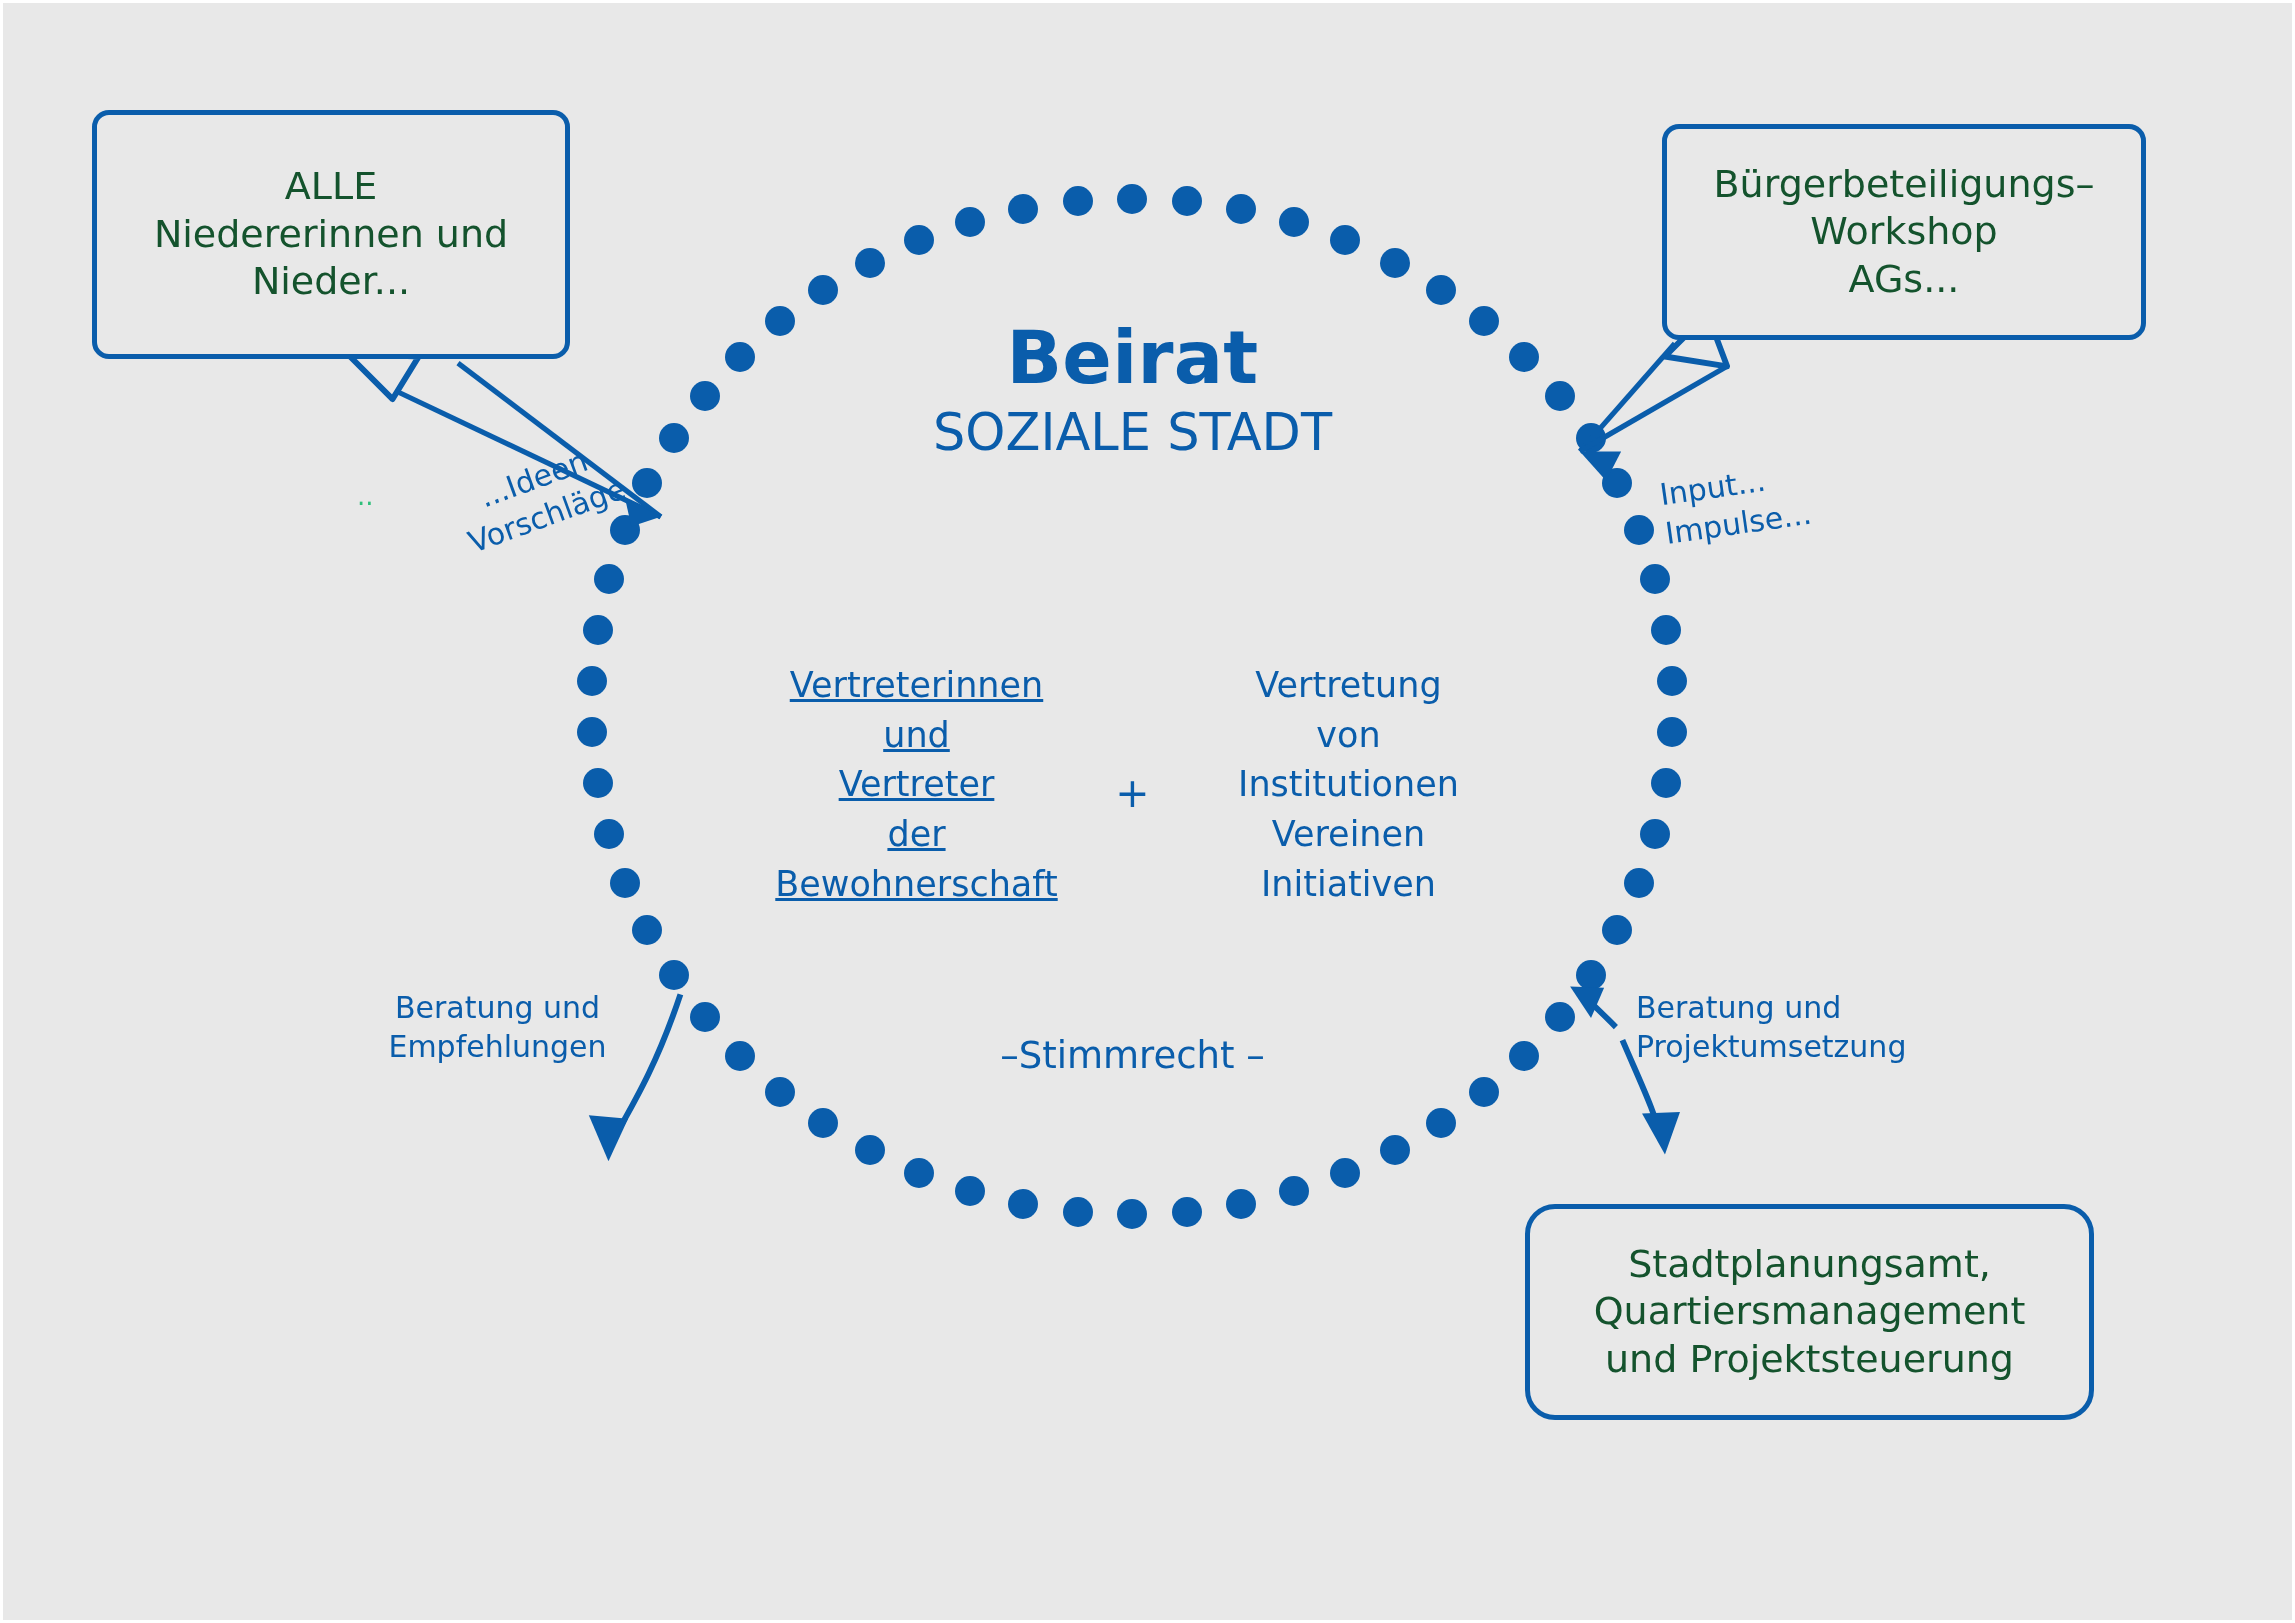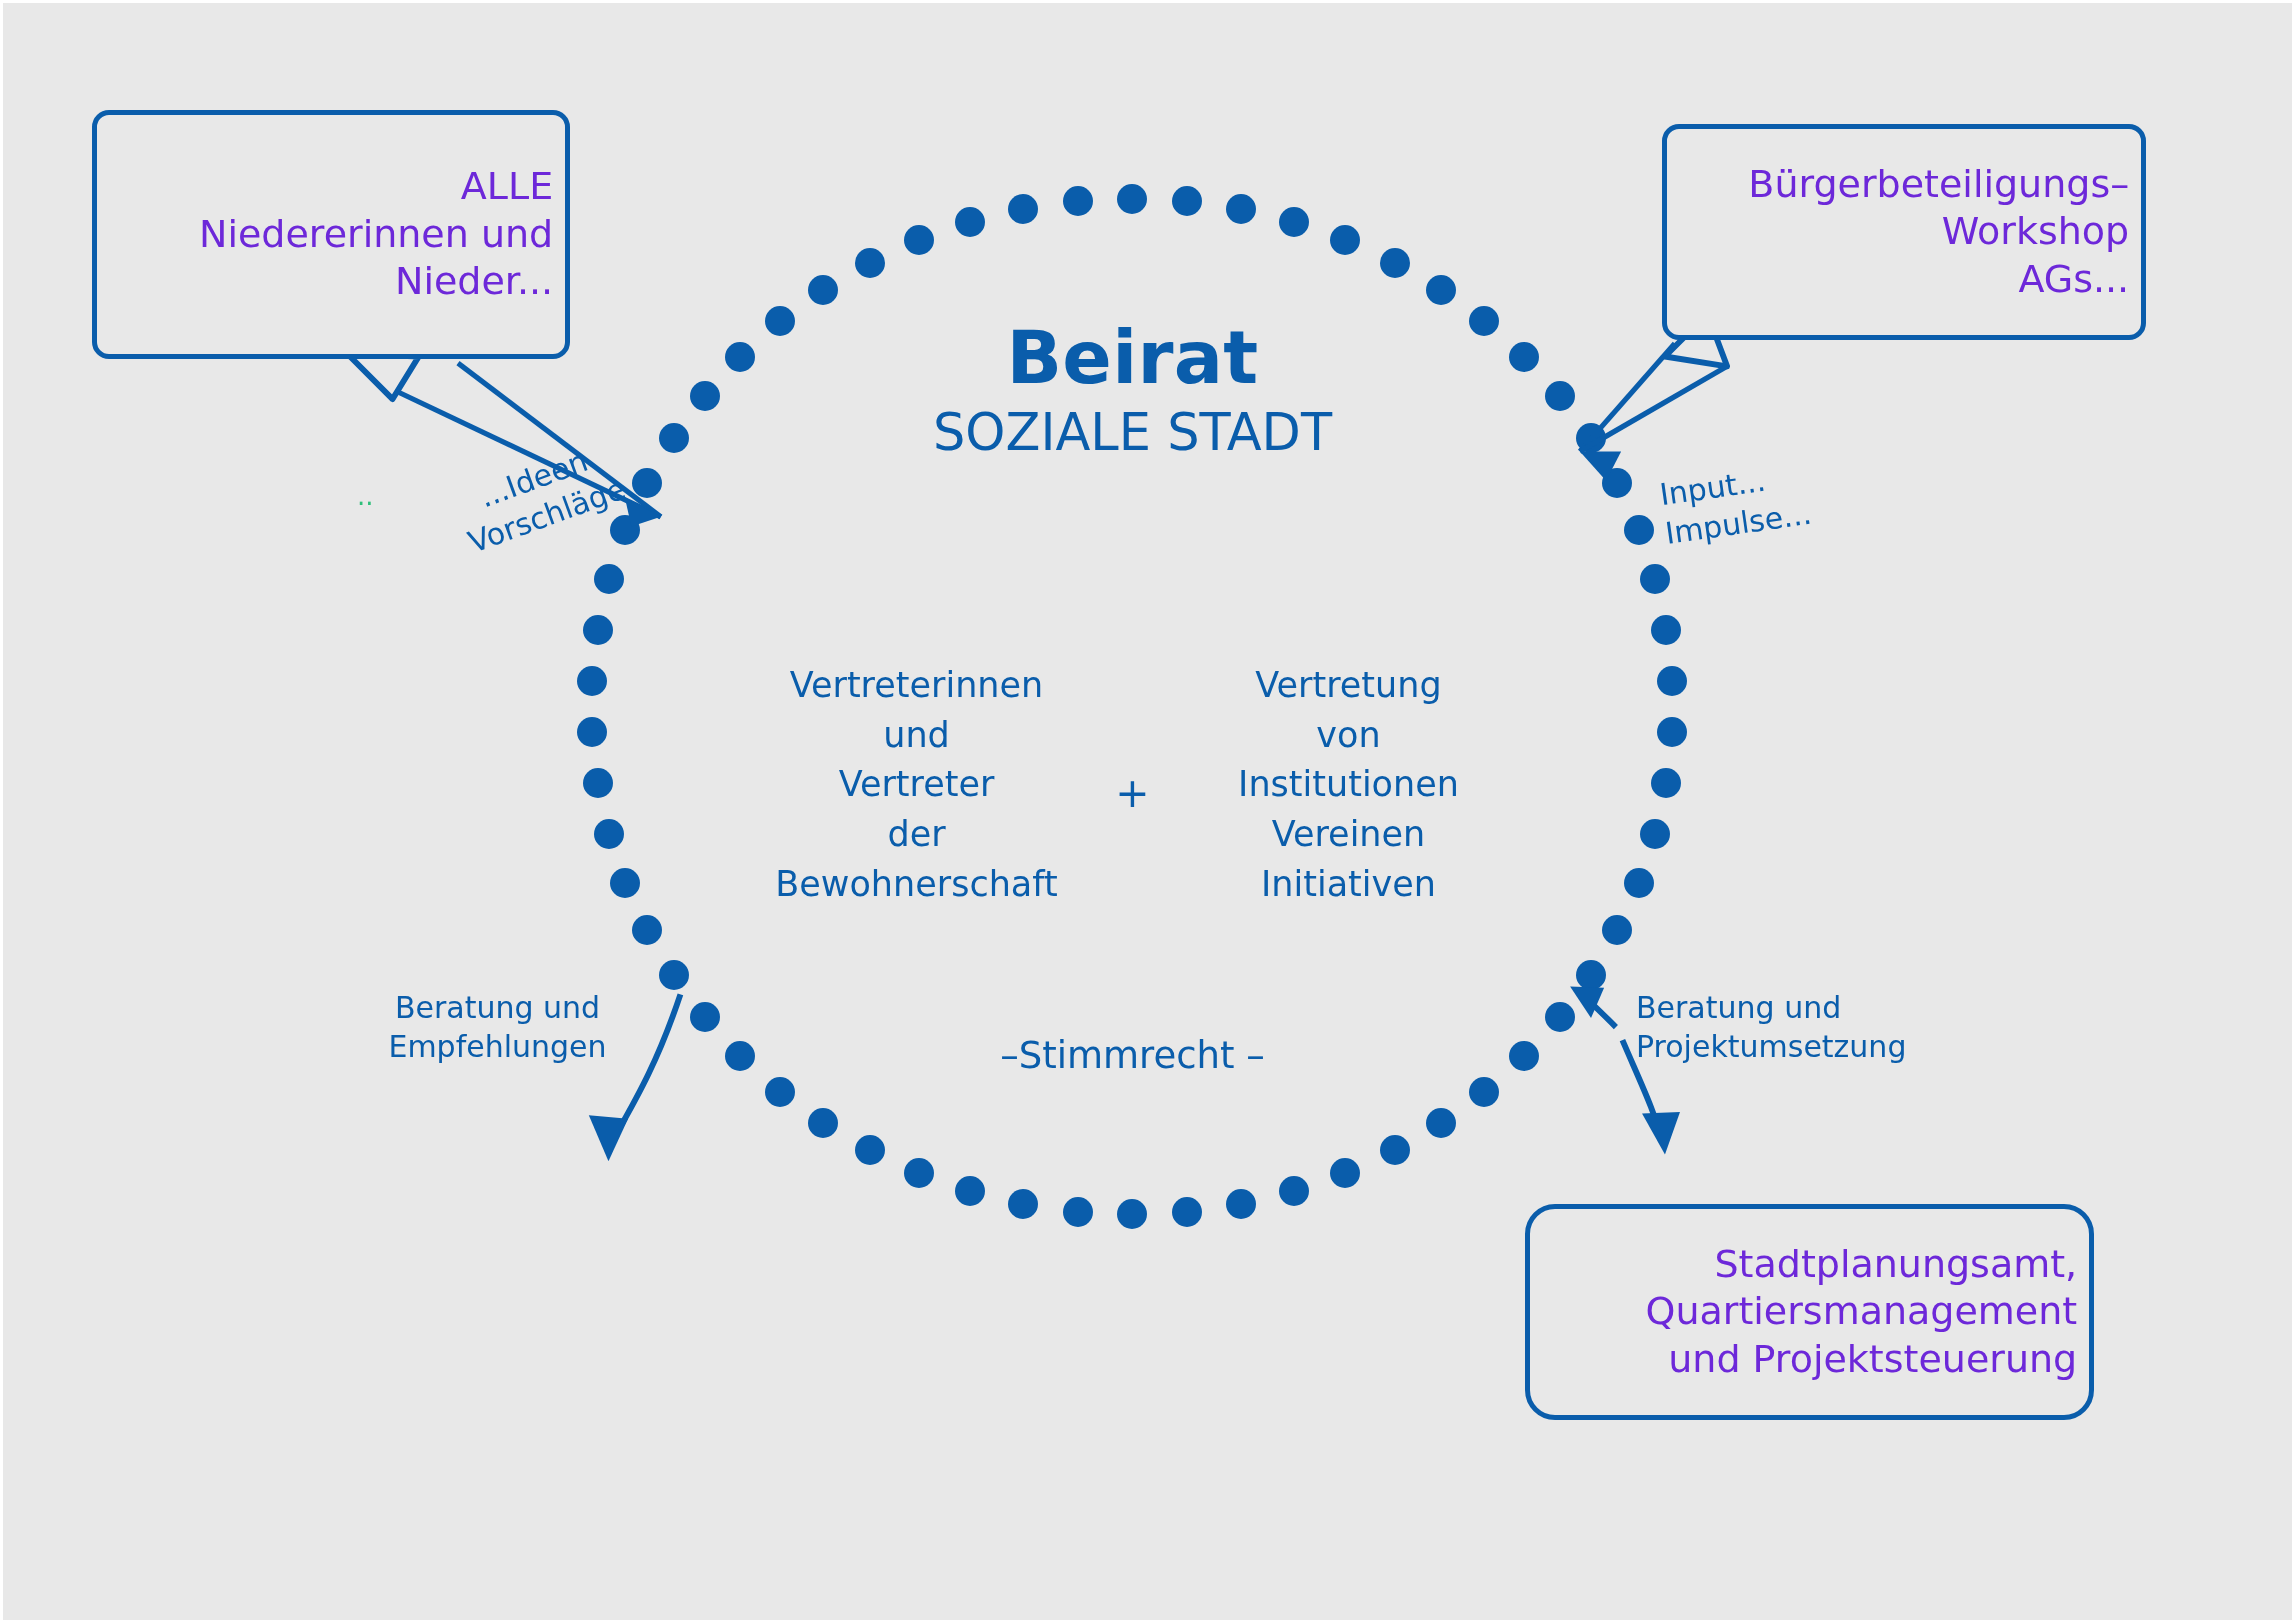--- a/index.html
+++ b/index.html
@@ -29,25 +29,25 @@
     box-sizing: border-box;
     pointer-events: none;
   }
 
   
   .box {
     position: absolute;
     box-sizing: border-box;
     border: 5.9px solid #0a5dab;
     background: #e8e8e8;
-    color: #6d28d9;
+    color: #14532d;
     display: flex;
     align-items: center;
     justify-content: center;
-    text-align: right;
+    text-align: center;
     line-height: 1.25;
   }
   .box .inner { width: 100%; padding: 0 11.8px; }
 
   
   .bubble-left {
     left: 92px; top: 110px;
     width: 478px; height: 249px;
     border-radius: 17px;
     font-size: 38px;
@@ -302,21 +302,21 @@
 Empfehlungen</div>
   <div class="annot annot-beratung-right" style="white-space: pre-line;">Beratung und
 Projektumsetzung</div>
 
   <div class="center-block">
     <div class="title-main">Beirat</div>
     <div class="title-sub1">SOZIALE STADT</div>
   </div>
 
   <div class="cols">
-    <div class="col" style="white-space: pre-line;">Vertreterinnen
+    <div class="col" style="white-space: pre-line; text-decoration: underline;">Vertreterinnen
 und
 Vertreter
 der
 Bewohnerschaft</div>
     <div class="plus">+</div>
     <div class="col" style="white-space: pre-line;">Vertretung
 von
 Institutionen
 Vereinen
 Initiativen</div>

